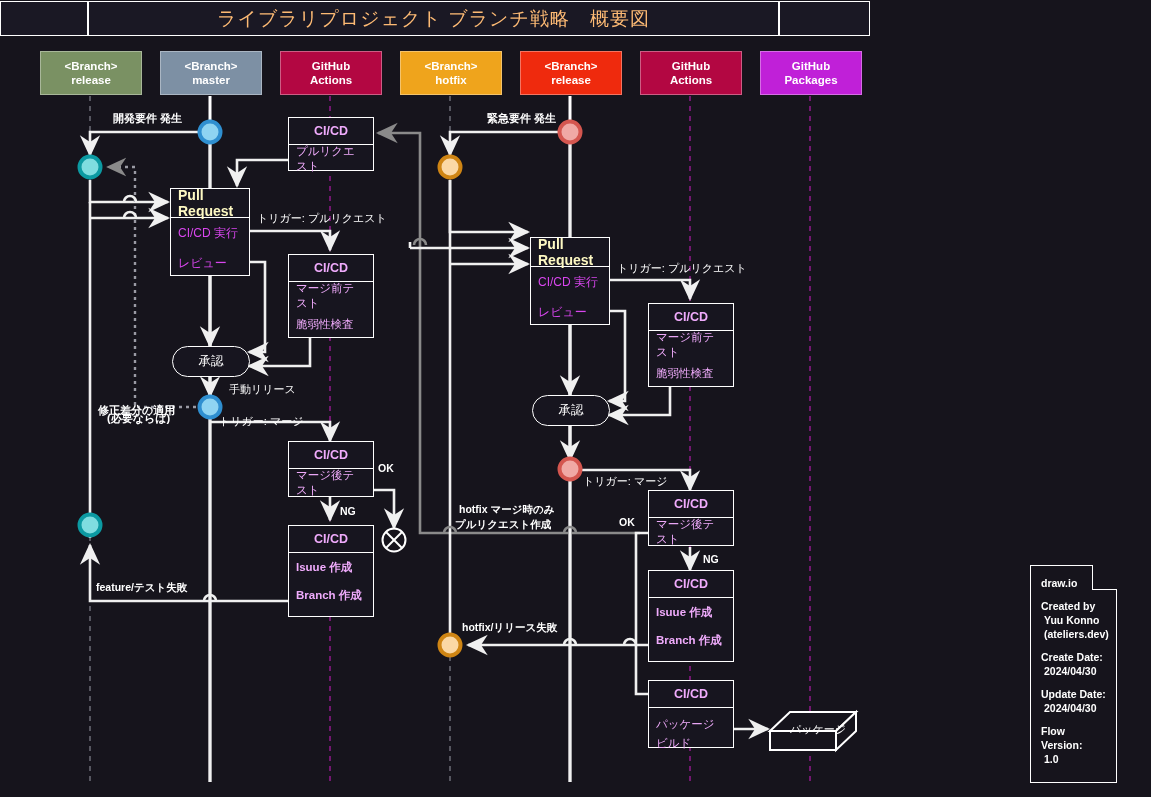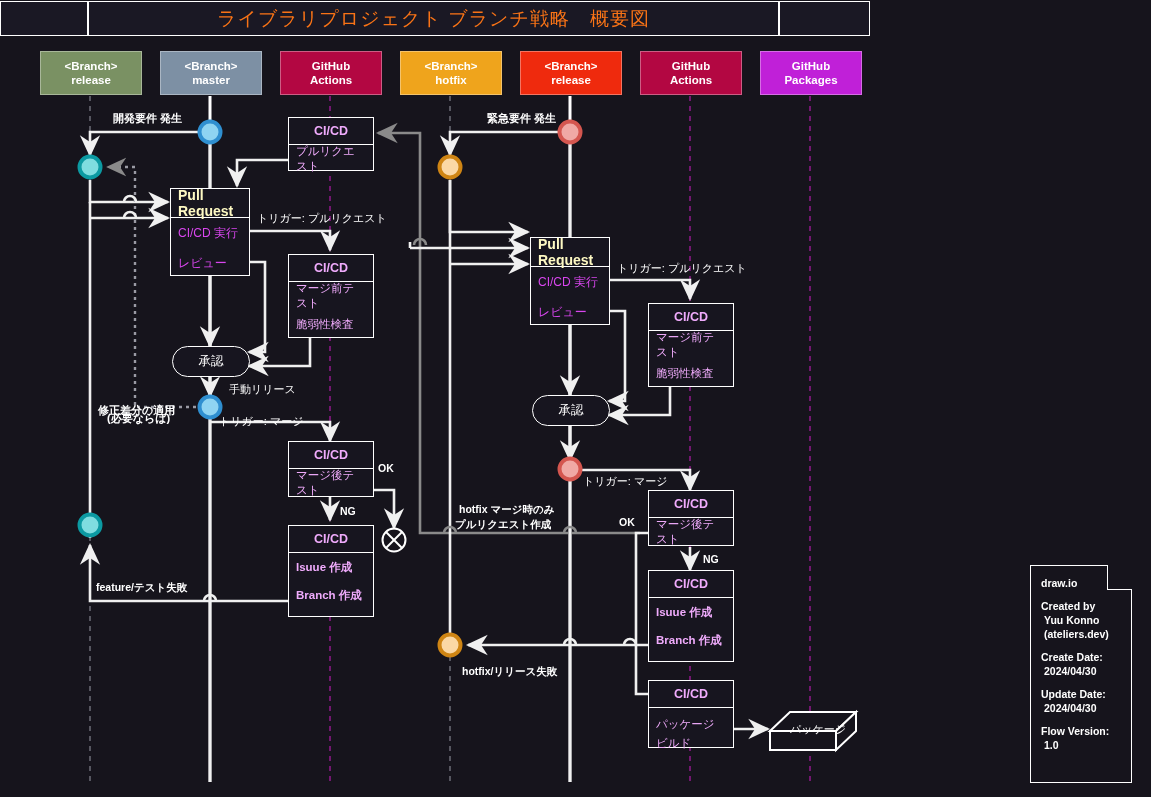--- a/index.html
+++ b/index.html
@@ -10,21 +10,21 @@
   }
   #canvas{position:absolute;left:0;top:0;width:1151px;height:797px;background:#16141c;}
 
   
   .titlebar{position:absolute;left:0;top:1px;height:35px;display:flex;}
   .tcell{border:1.6px solid #ffffff;box-sizing:border-box;background:#1a1824;
          display:flex;align-items:center;justify-content:center;}
   .tcell.left{width:88px;}
   .tcell.mid{width:691px;}
   .tcell.right{width:91px;}
-  .title-text{font-size:19px;letter-spacing:1px;color:#f97316;white-space:nowrap;}
+  .title-text{font-size:19px;letter-spacing:1px;color:#fdba74;white-space:nowrap;}
 
   
   .lane-head{position:absolute;width:102px;height:44px;top:51px;
       border:1px solid rgba(255,255,255,.35);box-sizing:border-box;
       display:flex;flex-direction:column;align-items:center;justify-content:center;
       font-size:11.5px;line-height:14px;color:#ffffff;font-weight:bold;}
   .lane-head .l1{font-weight:bold;}
   .lane-head .l2{font-weight:bold;}
 
   
@@ -46,21 +46,21 @@
 
   .pill{position:absolute;border:1.4px solid #fff;border-radius:20px;background:#17151f;
         display:flex;align-items:center;justify-content:center;font-size:12.5px;color:#fff;}
 
   
   .lbl{position:absolute;font-size:11px;color:#ffffff;white-space:nowrap;}
   .lbl.b{font-weight:bold;}
   .lbl.sm{font-size:10.5px;font-weight:bold;}
 
   
-  .note{position:absolute;left:1030px;top:565px;width:102px;height:218px;
+  .note{position:absolute;left:1030px;top:565px;width:87px;height:218px;
         border:1.4px solid #ffffff;box-sizing:border-box;background:#16141c;
         padding:10px 8px 0 10px;font-size:10.5px;line-height:14px;color:#fff;font-weight:bold;}
   .note .fold{position:absolute;right:-1px;top:-1px;width:24px;height:24px;
         background:#16141c;border-left:1.4px solid #fff;border-bottom:1.4px solid #fff;
         transform:none;}
   .note .grp{margin-bottom:9px;}
   .note .sub{font-weight:bold;padding-left:3px;}
 </style>
 </head>
 <body>
@@ -310,21 +310,21 @@
 
   <span class="lbl" style="left:790px;top:722px;font-size:11px;">パッケージ</span>
 
   <span class="lbl b" style="left:487px;top:111px;">緊急要件 発生</span>
   <span class="lbl" style="left:617px;top:261px;">トリガー: プルリクエスト</span>
   <span class="lbl" style="left:583px;top:474px;">トリガー: マージ</span>
   <span class="lbl sm" style="left:459px;top:503px;">hotfix マージ時のみ</span>
   <span class="lbl sm" style="left:455px;top:518px;">プルリクエスト作成</span>
   <span class="lbl sm" style="left:619px;top:516px;">OK</span>
   <span class="lbl sm" style="left:703px;top:553px;">NG</span>
-  <span class="lbl sm" style="left:462px;top:621px;margin-top:44px;">hotfix/リリース失敗</span>
+  <span class="lbl sm" style="left:462px;top:621px;">hotfix/リリース失敗</span>
 
   <div class="note">
     <div class="fold"></div>
     <div class="grp">draw.io</div>
     <div class="grp">
       <div>Created by</div>
       <div class="sub">Yuu Konno</div>
       <div class="sub">(ateliers.dev)</div>
     </div>
     <div class="grp">

